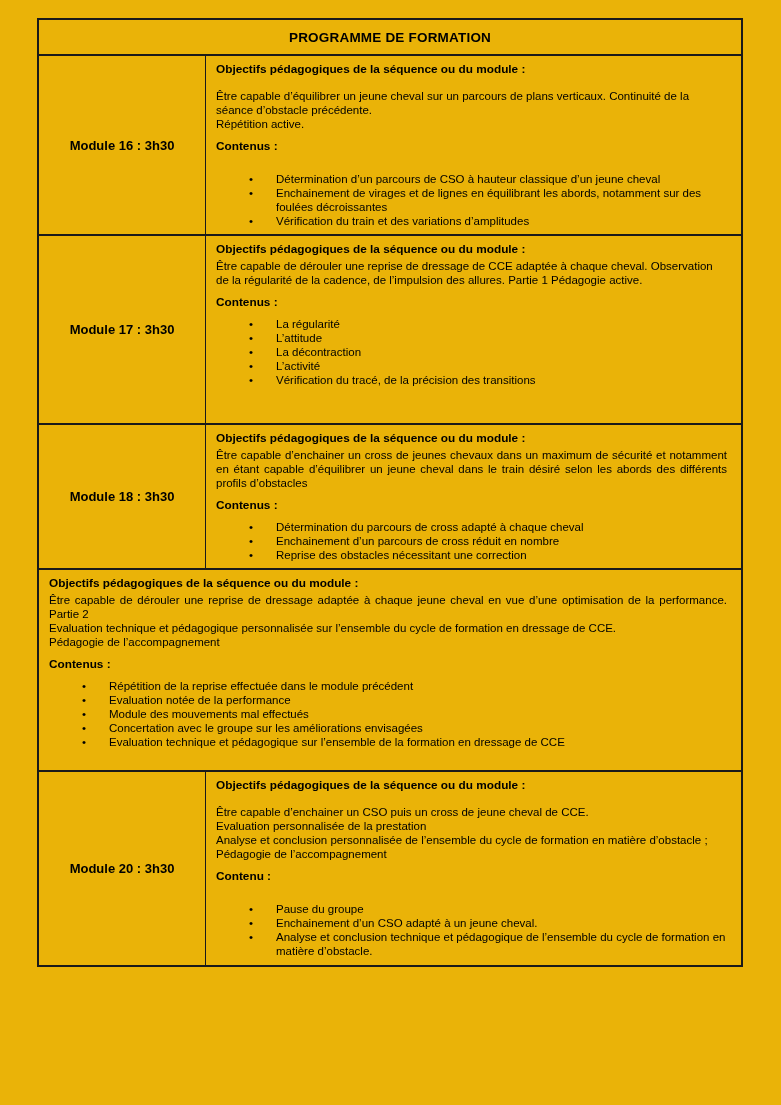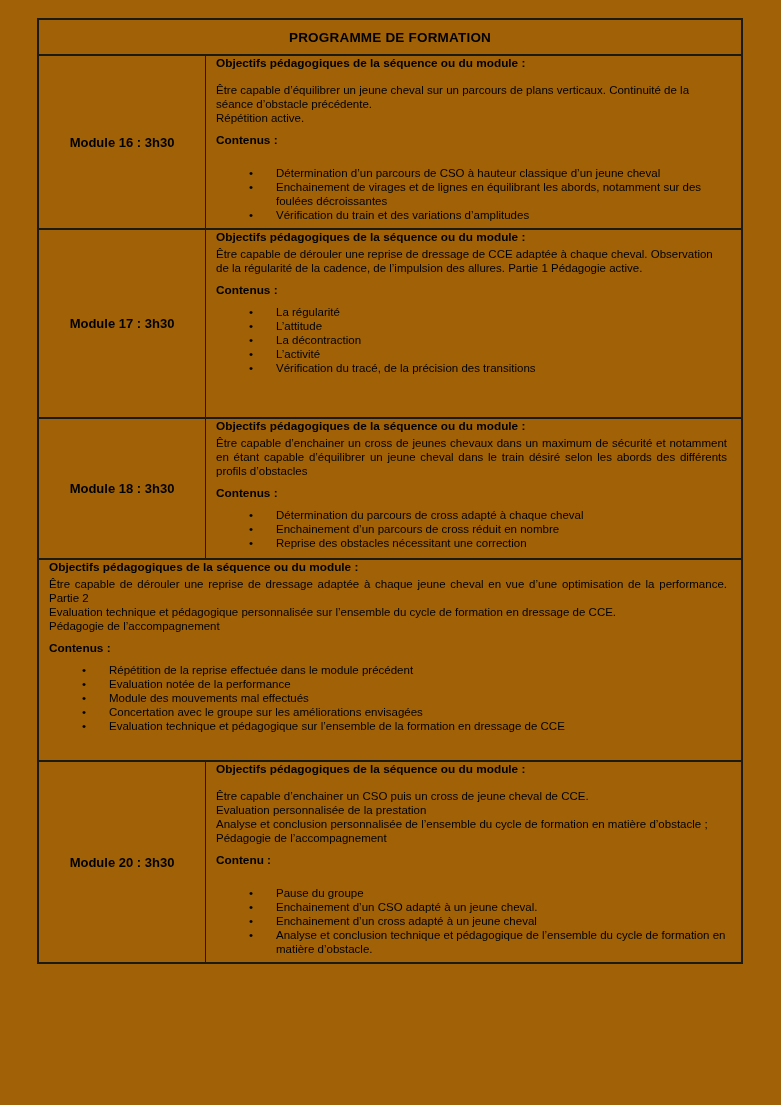--- a/index.html
+++ b/index.html
@@ -6,21 +6,21 @@
   html, body {
     margin: 0; padding: 0;
     background: #ffffff;
     font-family: "Liberation Sans", "DejaVu Sans", sans-serif;
     color: #000000;
   }
   .page {
     position: relative;
     width: 781px;
     height: 1105px;
-    background: #a16207;
+    background: #eab308;
     overflow: hidden;
   }
   .formation-table {
     position: absolute;
     left: 37px;
     top: 18px;
     width: 706px;
     border: 2px solid #1a1a1a;
   }
   .title-row {
@@ -49,20 +49,21 @@
     font-size: 13px;
   }
   .cell-right {
     flex: 1 1 auto;
     padding: 0 14px 6px 10px;
     font-size: 11.5px;
     line-height: 14px;
   }
   .h {
     margin: 0;
+    padding-top: 6px;
     font-weight: bold;
     font-size: 11.8px;
   }
   .contents-h { padding-top: 8px; }
   .body {
     margin: 3px 0 0 0;
     white-space: pre-line;
   }
   .body.spaced { margin-top: 13px; }
   .body.justify { text-align: justify; }
@@ -172,20 +173,19 @@
       <div class="cell-right">
         <p class="h">Objectifs pédagogiques de la séquence ou du module :</p>
         <p class="body spaced">Être capable d’enchainer un CSO puis un cross de jeune cheval de CCE.
 Evaluation personnalisée de la prestation
 Analyse et conclusion personnalisée de l’ensemble du cycle de formation en matière d’obstacle ;
 Pédagogie de l’accompagnement</p>
         <p class="h contents-h">Contenu :</p>
         <ul class="bullets spaced-list">
             <li>Pause du groupe</li>
             <li>Enchainement d’un CSO adapté à un jeune cheval.</li>
-            <li>Enchainement d’un cross adapté à un jeune cheval</li>
             <li>Analyse et conclusion technique et pédagogique de l’ensemble du cycle de formation en matière d’obstacle.</li>
           </ul>
       </div>
     </div>
 
   </div>
 </div>
 
 </body></html>

